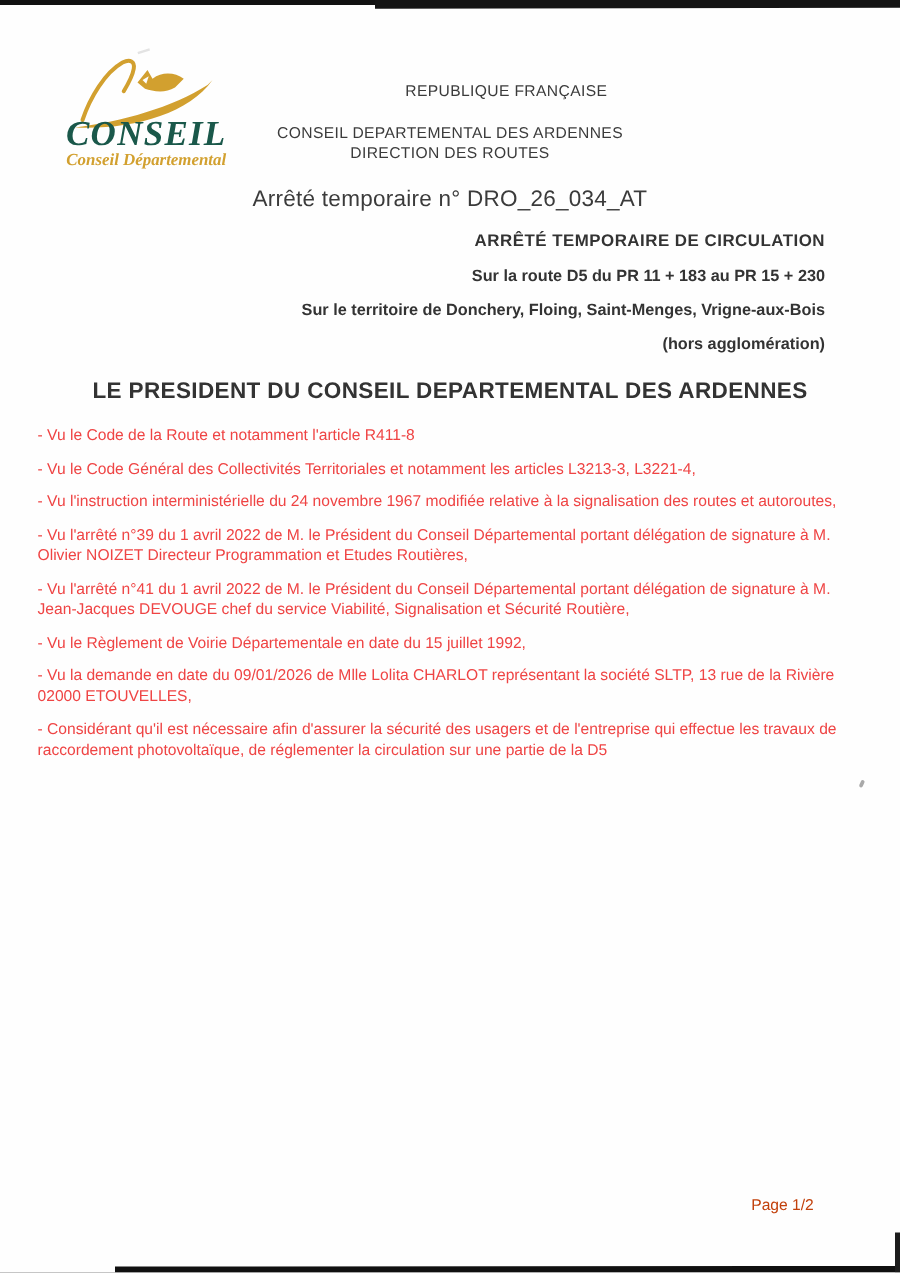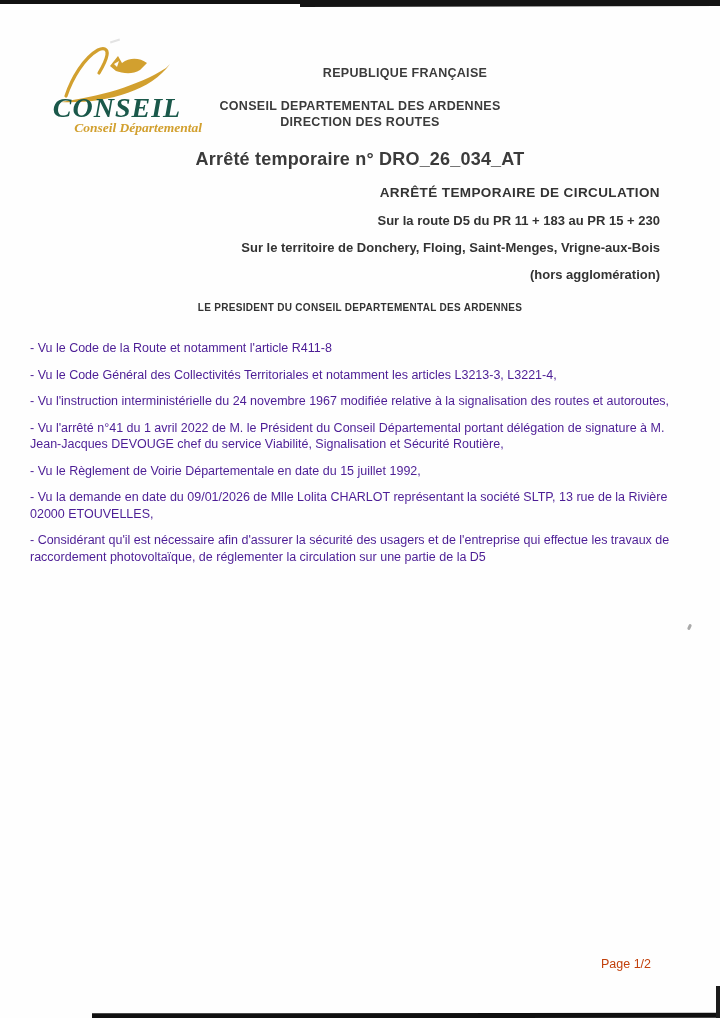--- a/index.html
+++ b/index.html
@@ -26,49 +26,49 @@
   .logo-title{
     position:absolute;left:4px;top:48px;width:170px;
     font-family:"Liberation Serif", serif;
     font-style:italic;font-weight:bold;
     font-size:28px;letter-spacing:1px;text-align:center;
   }
   .logo-sub{
     position:absolute;left:4px;top:76px;width:170px;
     font-family:"Liberation Serif", serif;
     font-style:italic;font-weight:bold;
-    font-size:13.5px;text-align:right;
+    font-size:13.5px;text-align:center;
   }
 
   
-  .hline{position:absolute;left:100px;width:520px;text-align:center;font-size:12.5px;letter-spacing:0.3px;font-weight:bold;}
+  .hline{position:absolute;left:100px;width:520px;text-align:center;font-size:12.5px;letter-spacing:0.3px;}
   .h-rep{top:66px;left:145px;}
   .h-cons{top:99px;}
   .h-dir{top:115px;}
   .h-ref{top:149px;font-size:18px;letter-spacing:0.2px;}
 
   
   .tline{position:absolute;left:60px;width:600px;text-align:right;font-weight:bold;color:#333;}
   .t1{top:185px;font-size:13.5px;letter-spacing:0.4px;}
   .t2{top:213px;font-size:13px;}
   .t3{top:240px;font-size:13px;}
   .t4{top:267px;font-size:13px;}
 
   .authority{
     position:absolute;left:0;top:302px;width:720px;
-    text-align:center;font-weight:bold;font-size:10px;
+    text-align:center;font-weight:bold;font-size:18px;
     letter-spacing:0.3px;color:#333;
   }
 
   
   .clauses{position:absolute;left:30px;top:340px;width:668px;}
   .clauses p{
     margin:0 0 10px 0;
     font-size:12.5px;line-height:16.5px;
-    color:#4c1d95;
+    color:#ef4444;
   }
 
   .footer-page{
     position:absolute;left:601px;top:957px;
     font-size:12.5px;color:#c2410c;
   }
 </style>
 </head>
 <body>
 
@@ -105,20 +105,21 @@
   <div class="tline t2">Sur la route D5 du PR 11 + 183 au PR 15 + 230</div>
   <div class="tline t3">Sur le territoire de Donchery, Floing, Saint-Menges, Vrigne-aux-Bois</div>
   <div class="tline t4">(hors agglomération)</div>
 
   <div class="authority">LE PRESIDENT DU CONSEIL DEPARTEMENTAL DES ARDENNES</div>
 
   <div class="clauses">
     <p>- Vu le Code de la Route et notamment l'article R411-8</p>
     <p>- Vu le Code Général des Collectivités Territoriales et notamment les articles L3213-3, L3221-4,</p>
     <p>- Vu l'instruction interministérielle du 24 novembre 1967 modifiée relative à la signalisation des routes et autoroutes,</p>
+    <p>- Vu l'arrêté n°39 du 1 avril 2022 de M. le Président du Conseil Départemental portant délégation de signature à M. Olivier NOIZET Directeur Programmation et Etudes Routières,</p>
     <p>- Vu l'arrêté n°41 du 1 avril 2022 de M. le Président du Conseil Départemental portant délégation de signature à M. Jean-Jacques DEVOUGE chef du service Viabilité, Signalisation et Sécurité Routière,</p>
     <p>- Vu le Règlement de Voirie Départementale en date du 15 juillet 1992,</p>
     <p>- Vu la demande en date du 09/01/2026 de Mlle Lolita CHARLOT représentant la société SLTP, 13 rue de la Rivière 02000 ETOUVELLES,</p>
     <p>- Considérant qu'il est nécessaire afin d'assurer la sécurité des usagers et de l'entreprise qui effectue les travaux de raccordement photovoltaïque, de réglementer la circulation sur une partie de la D5</p>
   </div>
 
   <div class="footer-page">Page 1/2</div>
 
 </div>
 

